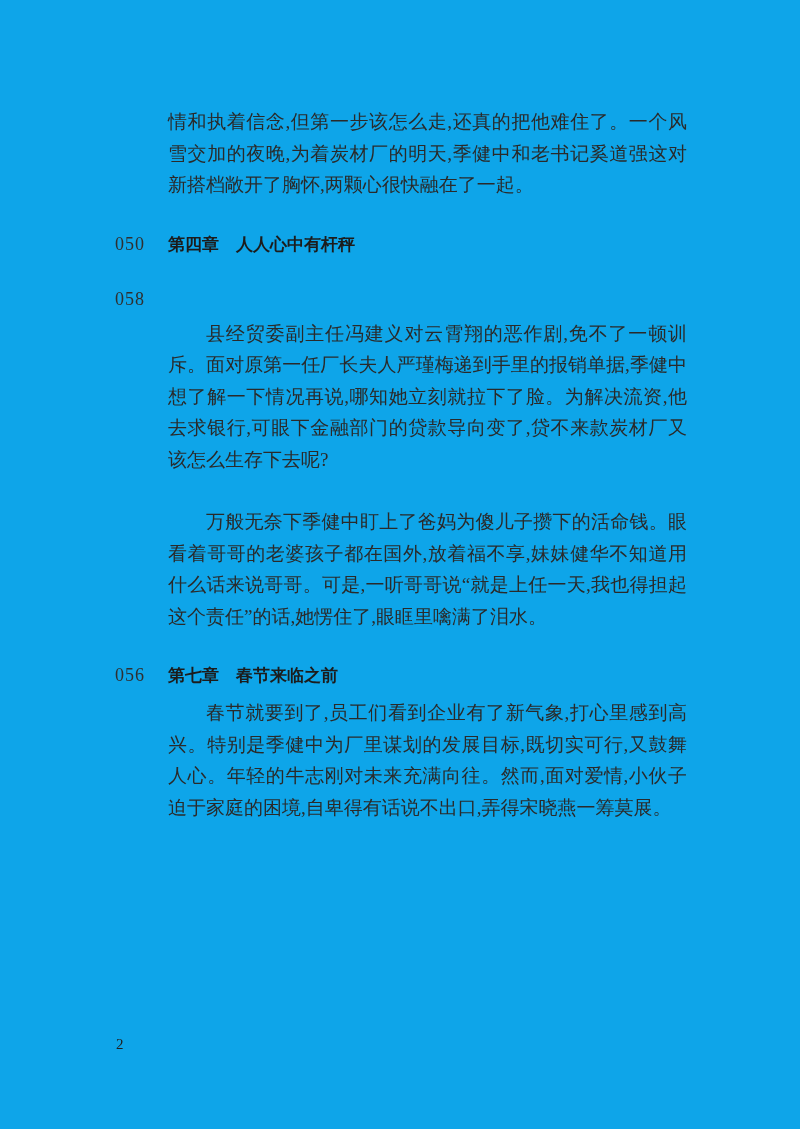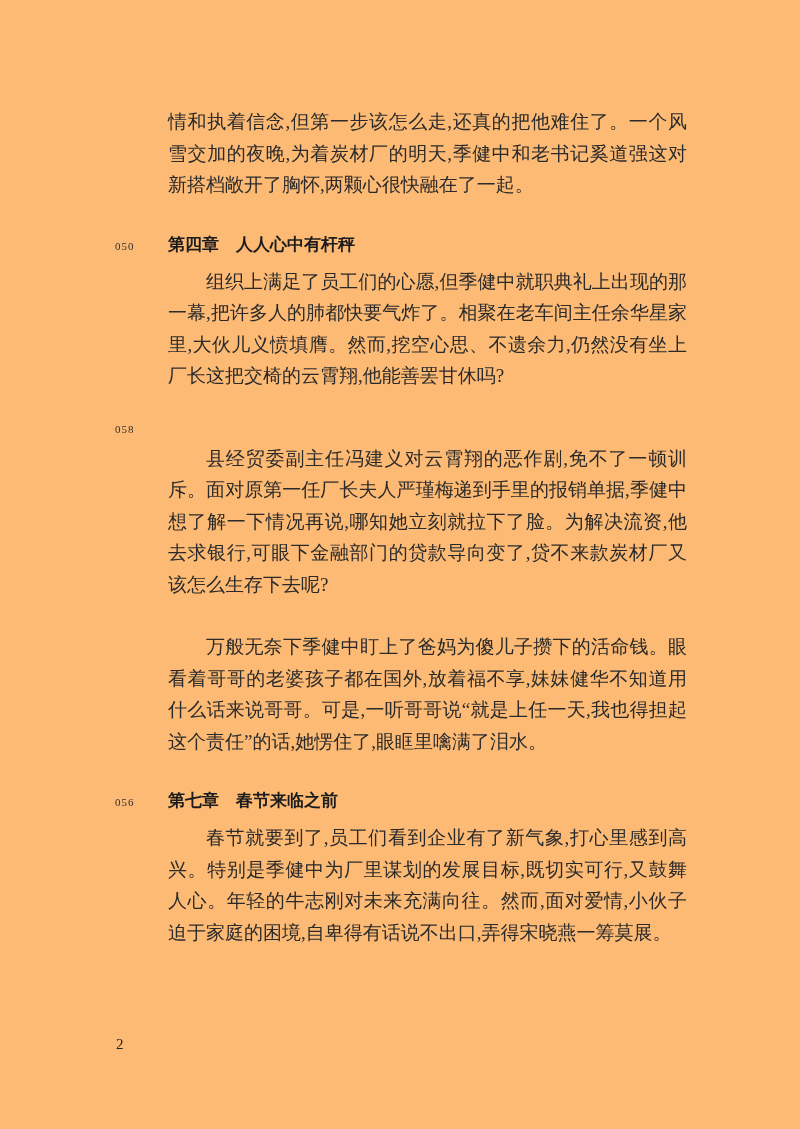--- a/index.html
+++ b/index.html
@@ -4,21 +4,21 @@
 <style>
   html, body {
     margin: 0;
     padding: 0;
     background: #ffffff;
   }
   .page {
     position: relative;
     width: 800px;
     height: 1129px;
-    background: #fdba74;
+    background: #0ea5e9;
     color: #2a2a2a;
     overflow: hidden;
     font-family: "Liberation Serif", "DejaVu Serif", serif;
   }
   .content {
     position: absolute;
     left: 115px;
     top: 106px;
     width: 572px;
   }
@@ -32,21 +32,21 @@
   .entry {
     margin-top: 31px;
   }
   .entry-head {
     display: flex;
     align-items: baseline;
   }
   .entry-num {
     width: 53px;
     flex: 0 0 53px;
-    font-size: 11px;
+    font-size: 18px;
     letter-spacing: 1px;
     color: #2f2f2f;
   }
   .entry-title-wrap {
     font-family: "Liberation Sans", "DejaVu Sans", sans-serif;
     font-weight: 700;
     font-size: 17px;
     color: #1c1c1c;
     line-height: 26px;
   }
@@ -77,21 +77,20 @@
 
     <p class="intro">情和执着信念,但第一步该怎么走,还真的把他难住了。一个风雪交加的夜晚,为着炭材厂的明天,季健中和老书记奚道强这对新搭档敞开了胸怀,两颗心很快融在了一起。</p>
 
     <div class="entry">
       <div class="entry-head">
         <span class="entry-num">050</span>
         <span class="entry-title-wrap">
           <span class="entry-chapter">第四章</span><span>人人心中有杆秤</span>
         </span>
       </div>
-      <p class="entry-summary">组织上满足了员工们的心愿,但季健中就职典礼上出现的那一幕,把许多人的肺都快要气炸了。相聚在老车间主任余华星家里,大伙儿义愤填膺。然而,挖空心思、不遗余力,仍然没有坐上厂长这把交椅的云霄翔,他能善罢甘休吗?</p>
     </div>
 
     <div class="entry">
       <div class="entry-head">
         <span class="entry-num">058</span>
       </div>
       <p class="entry-summary">县经贸委副主任冯建义对云霄翔的恶作剧,免不了一顿训斥。面对原第一任厂长夫人严瑾梅递到手里的报销单据,季健中想了解一下情况再说,哪知她立刻就拉下了脸。为解决流资,他去求银行,可眼下金融部门的贷款导向变了,贷不来款炭材厂又该怎么生存下去呢?</p>
     </div>
 
     <div class="entry">

